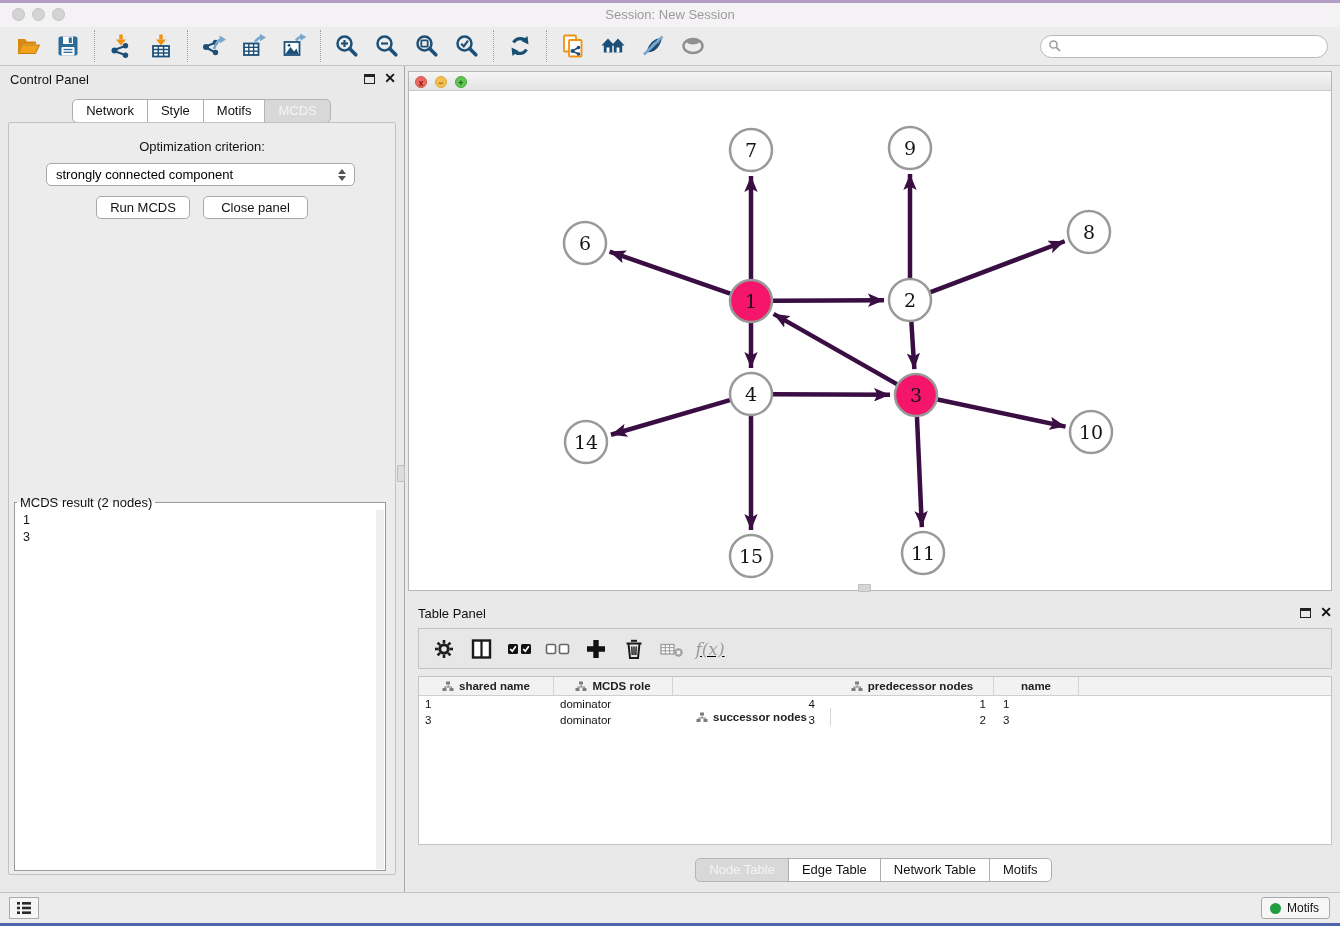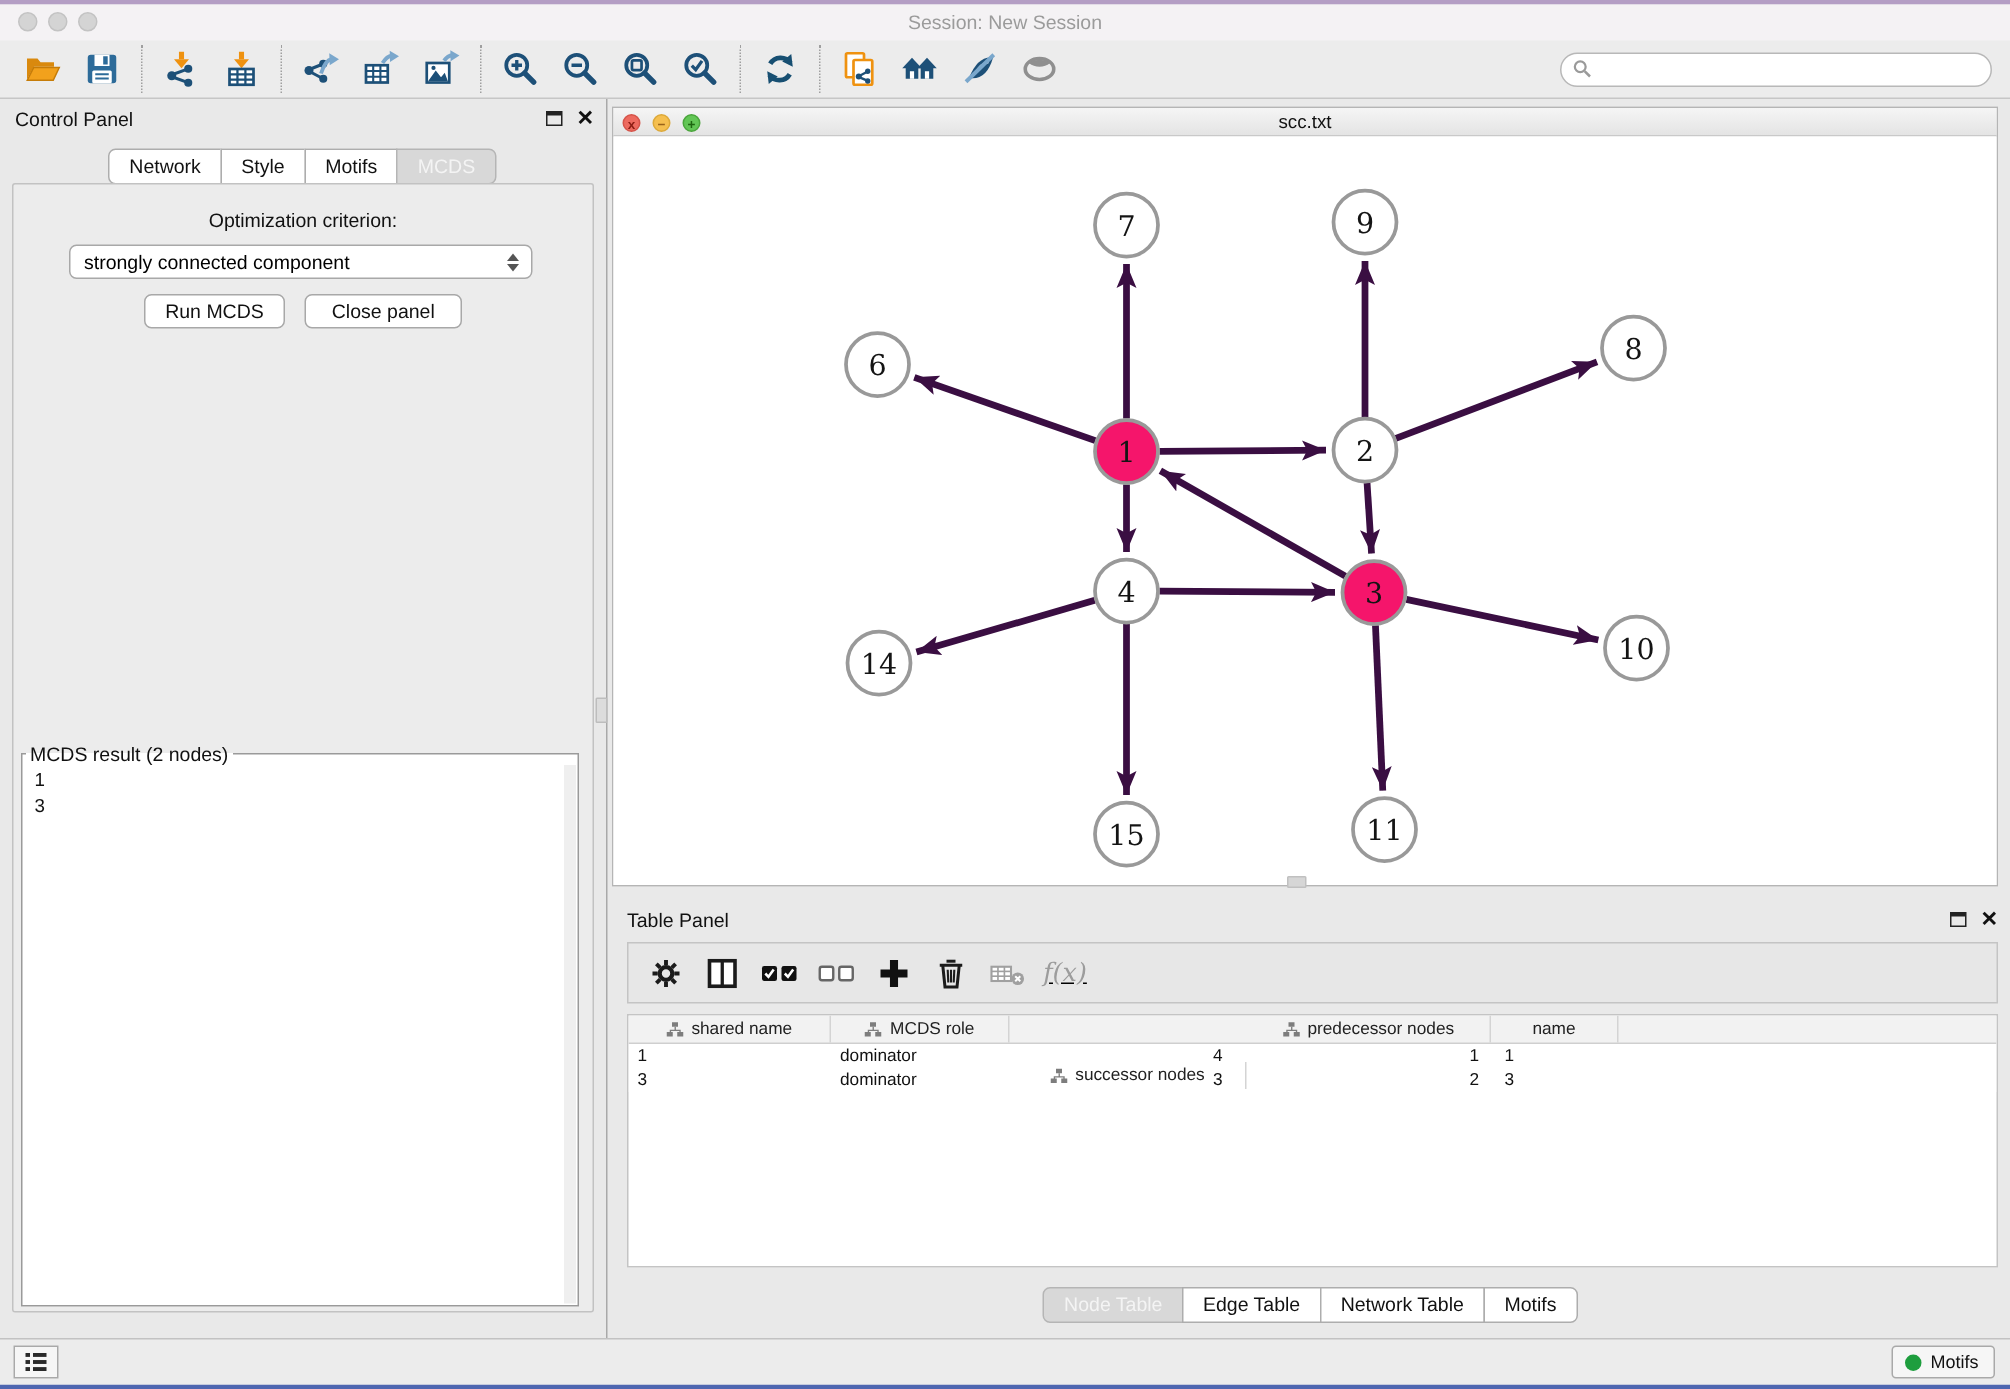--- a/index.html
+++ b/index.html
@@ -70,21 +70,21 @@
 
   
   .table-panel { position:absolute; left:408px; top:533px; right:0; bottom:0; background:#e9e9e9; }
   .tp-head { position:absolute; top:3px; left:0; right:0; height:22px; }
   .tp-toolbar { position:absolute; top:29px; left:10px; right:8px; height:41px; border:1px solid #c4c4c4; background:#e7e7e7; display:flex; align-items:center; padding-left:10px; }
   .tp-tool { width:30px; height:28px; display:flex; align-items:center; justify-content:center; margin-right:8px;text-decoration:underline; }
   .fx-label { font-family:"DejaVu Serif", serif; font-style:italic; font-size:17px; color:#9c9c9c; }
 
   .tp-table { position:absolute; top:77px; left:10px; right:8px; bottom:47px; background:#fff; border:1px solid #c4c4c4; overflow:hidden; }
   .thead { display:flex; height:19px; background:#f2f2f2; border-bottom:1px solid #cfcfcf; }
-  .th { display:flex; align-items:center; justify-content:center; gap:5px; font-size:11.5px; color:#222; border-right:1px solid #d4d4d4; height:100%; }
+  .th { display:flex; align-items:center; justify-content:center; gap:5px; font-size:11.5px; color:#222; border-right:1px solid #d4d4d4; height:100%;font-weight:bold; }
   .trow { display:flex; height:16px; background:#fff; }
   .td { font-size:11.5px; color:#111; line-height:16px; }
 
   .tp-tabs { position:absolute; bottom:10px; left:0; right:0; }
 
   
   .statusbar { position:absolute; bottom:0; left:0; right:0; height:31px; background:#ececec; border-top:1px solid #c2c2c2; }
   .list-btn { position:absolute; left:9px; top:4px; width:30px; height:22px; background:#f6f6f6; border:1px solid #a9a9a9; display:flex; align-items:center; justify-content:center; }
   .memory-btn { position:absolute; right:10px; top:4px; height:22px; padding:0 10px 0 8px; background:#f6f6f6; border:1px solid #a9a9a9; border-radius:3px; display:flex; align-items:center; gap:6px; font-size:12px; color:#111; }
   .green-dot { width:11px; height:11px; border-radius:50%; background:#1e9e3e; }
@@ -295,21 +295,20 @@
       </div>
     </div>
 
     <div class="v-gripper"></div>
 
     <div class="net-window">
       <div class="net-titlebar">
         <span class="light l-red">x</span>
         <span class="light l-yellow">−</span>
         <span class="light l-green">+</span>
-        <div class="net-title">scc.txt</div>
       </div>
       <div class="net-canvas">
         <svg id="graph-svg" width="922" height="499" viewBox="0 0 922 499">
           <defs>
             <marker id="arrow" viewBox="0 0 12 10" refX="12" refY="5" markerWidth="16" markerHeight="13.5" orient="auto" markerUnits="userSpaceOnUse">
               <path id="arrow-path" d="M0,0 L12,5 L0,10 L2.6,5 Z" fill="#3a0e42"></path>
             </marker>
           </defs>
           <g id="graph-edges">
               <line x1="342" y1="188" x2="342" y2="85" stroke="#3a0e42" stroke-width="4.5" marker-end="url(#arrow)"></line>

